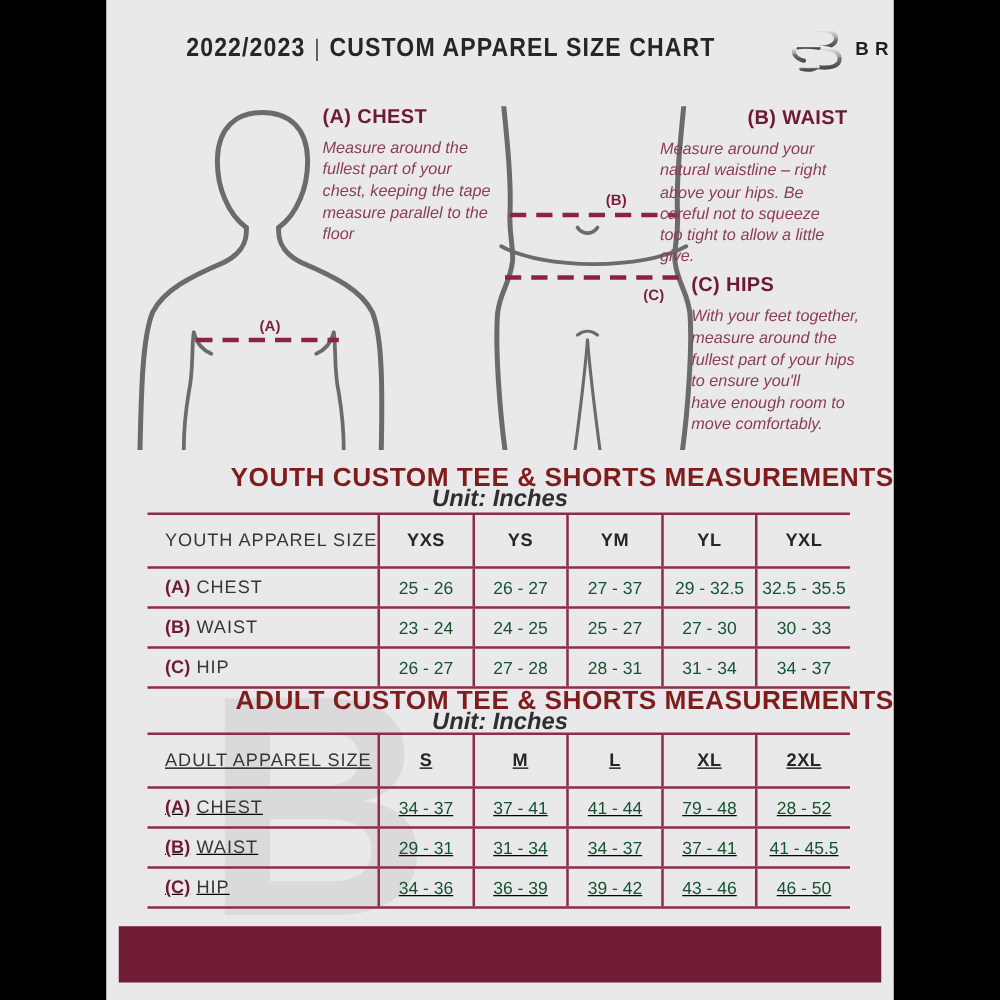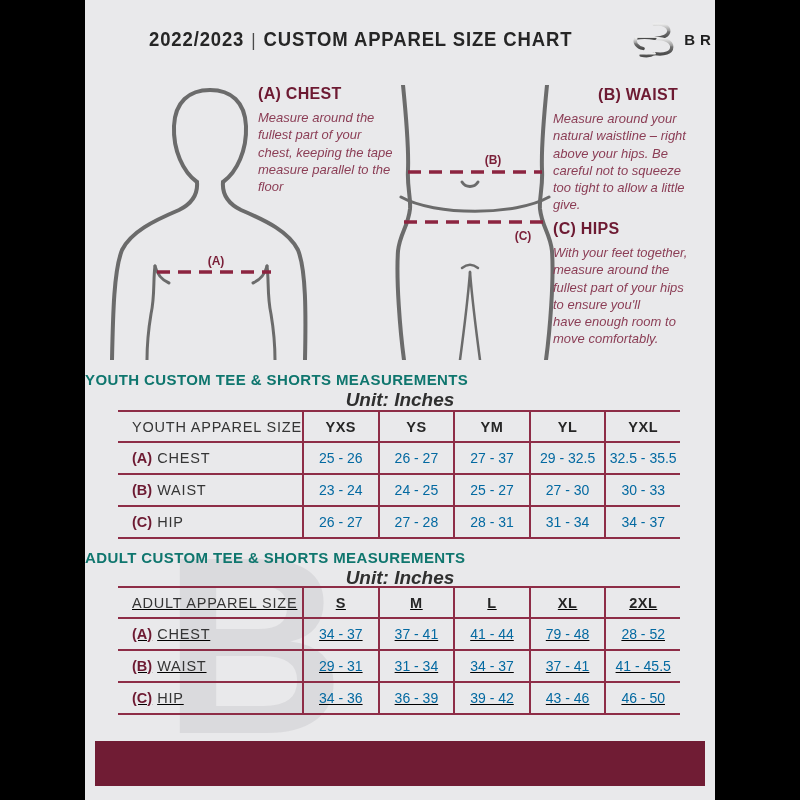--- a/index.html
+++ b/index.html
@@ -31,36 +31,36 @@
   .brand{display:flex;align-items:center;gap:10px;}
   .brand-name{font-weight:bold;font-size:15px;letter-spacing:5px;color:#1f1f1f;}
 
   
   .g-head{position:absolute;font-weight:bold;font-size:16px;color:var(--h-maroon);z-index:2;letter-spacing:0.3px;}
   .g-body{position:absolute;font-style:italic;font-size:13px;line-height:1.33;color:var(--b-maroon);
     z-index:2;white-space:pre-line;}
   .fig{position:absolute;z-index:1;}
 
   
-  .sec-title{position:absolute;width:100%;text-align:left;font-weight:bold;font-size:15px;
-    letter-spacing:0.4px;color:#0f766e;z-index:2;}
+  .sec-title{position:absolute;width:100%;text-align:right;font-weight:bold;font-size:21px;
+    letter-spacing:0.4px;color:#7f1d1d;z-index:2;}
   .sec-unit{position:absolute;width:100%;text-align:center;font-style:italic;font-weight:bold;
     font-size:19px;color:#2f2f2f;z-index:2;}
 
   
   .size-table{position:absolute;left:33px;width:562px;z-index:1;border-bottom:2px solid var(--tborder);}
   .t-row{display:grid;grid-template-columns:184px repeat(5,1fr);border-top:2px solid var(--tborder);}
-  .t-row.head .cell{height:29px;}
+  .t-row.head .cell{height:41px;}
   .t-row .cell{height:30px;display:flex;align-items:center;justify-content:center;}
   .cell+.cell{border-left:2px solid var(--tborder);}
   .label-cell{justify-content:flex-start !important;padding-left:14px;font-size:14.5px;color:#353535;
     letter-spacing:0.8px;}
   .size-head{font-weight:bold;font-size:14.5px;color:#262626;letter-spacing:0.5px;}
   .prefix{font-weight:bold;color:var(--h-maroon);margin-right:5px;letter-spacing:0;}
-  .val{font-size:14px;color:#0369a1;}
+  .val{font-size:14px;color:#14532d;}
 
   .footer-bar{position:absolute;left:10px;top:741px;width:610px;height:45px;background:var(--maroon);z-index:2;}
 </style>
 </head>
 <body>
 
 <div class="page">
   <div class="content">
 
     <div class="watermark">B</div>
@@ -119,21 +119,21 @@
       <line x1="18" y1="87" x2="152" y2="87" stroke="#8c2440" stroke-width="3.5" stroke-dasharray="13 8"></line>
       <text x="103" y="79" text-anchor="middle" font-size="12" font-weight="bold" fill="#7a1f38">(B)</text>
       <line x1="14" y1="137" x2="158" y2="137" stroke="#8c2440" stroke-width="3.5" stroke-dasharray="13 8"></line>
       <text x="133" y="155" text-anchor="middle" font-size="12" font-weight="bold" fill="#7a1f38">(C)</text>
     </svg>
 
     <div class="g-head" style="left:173px;top:85px;">(A) CHEST</div>
     <div class="g-body" style="left:173px;top:109px;width:140px;">Measure around the fullest part of your chest, keeping the tape measure parallel to the floor</div>
 
     <div class="g-head" style="left:468px;top:86px;margin-left:45px;">(B) WAIST</div>
-    <div class="g-body" style="left:468px;top:110px;width:134px;">Measure around your natural waistline – right above your hips. Be careful not to squeeze too tight to allow a little give.</div>
+    <div class="g-body" style="left:443px;top:110px;width:134px;">Measure around your natural waistline – right above your hips. Be careful not to squeeze too tight to allow a little give.</div>
 
     <div class="g-head" style="left:468px;top:220px;">(C) HIPS</div>
     <div class="g-body" style="left:468px;top:244px;width:142px;">With your feet together, measure around the fullest part of your hips to ensure you'll
 have enough room to move comfortably.</div>
 
     <div class="sec-title" style="top:371px;">YOUTH CUSTOM TEE &amp; SHORTS MEASUREMENTS</div>
     <div class="sec-unit" style="top:389px;">Unit: Inches</div>
 
     <div class="size-table" style="top:410px;">
       <div class="t-row head">

